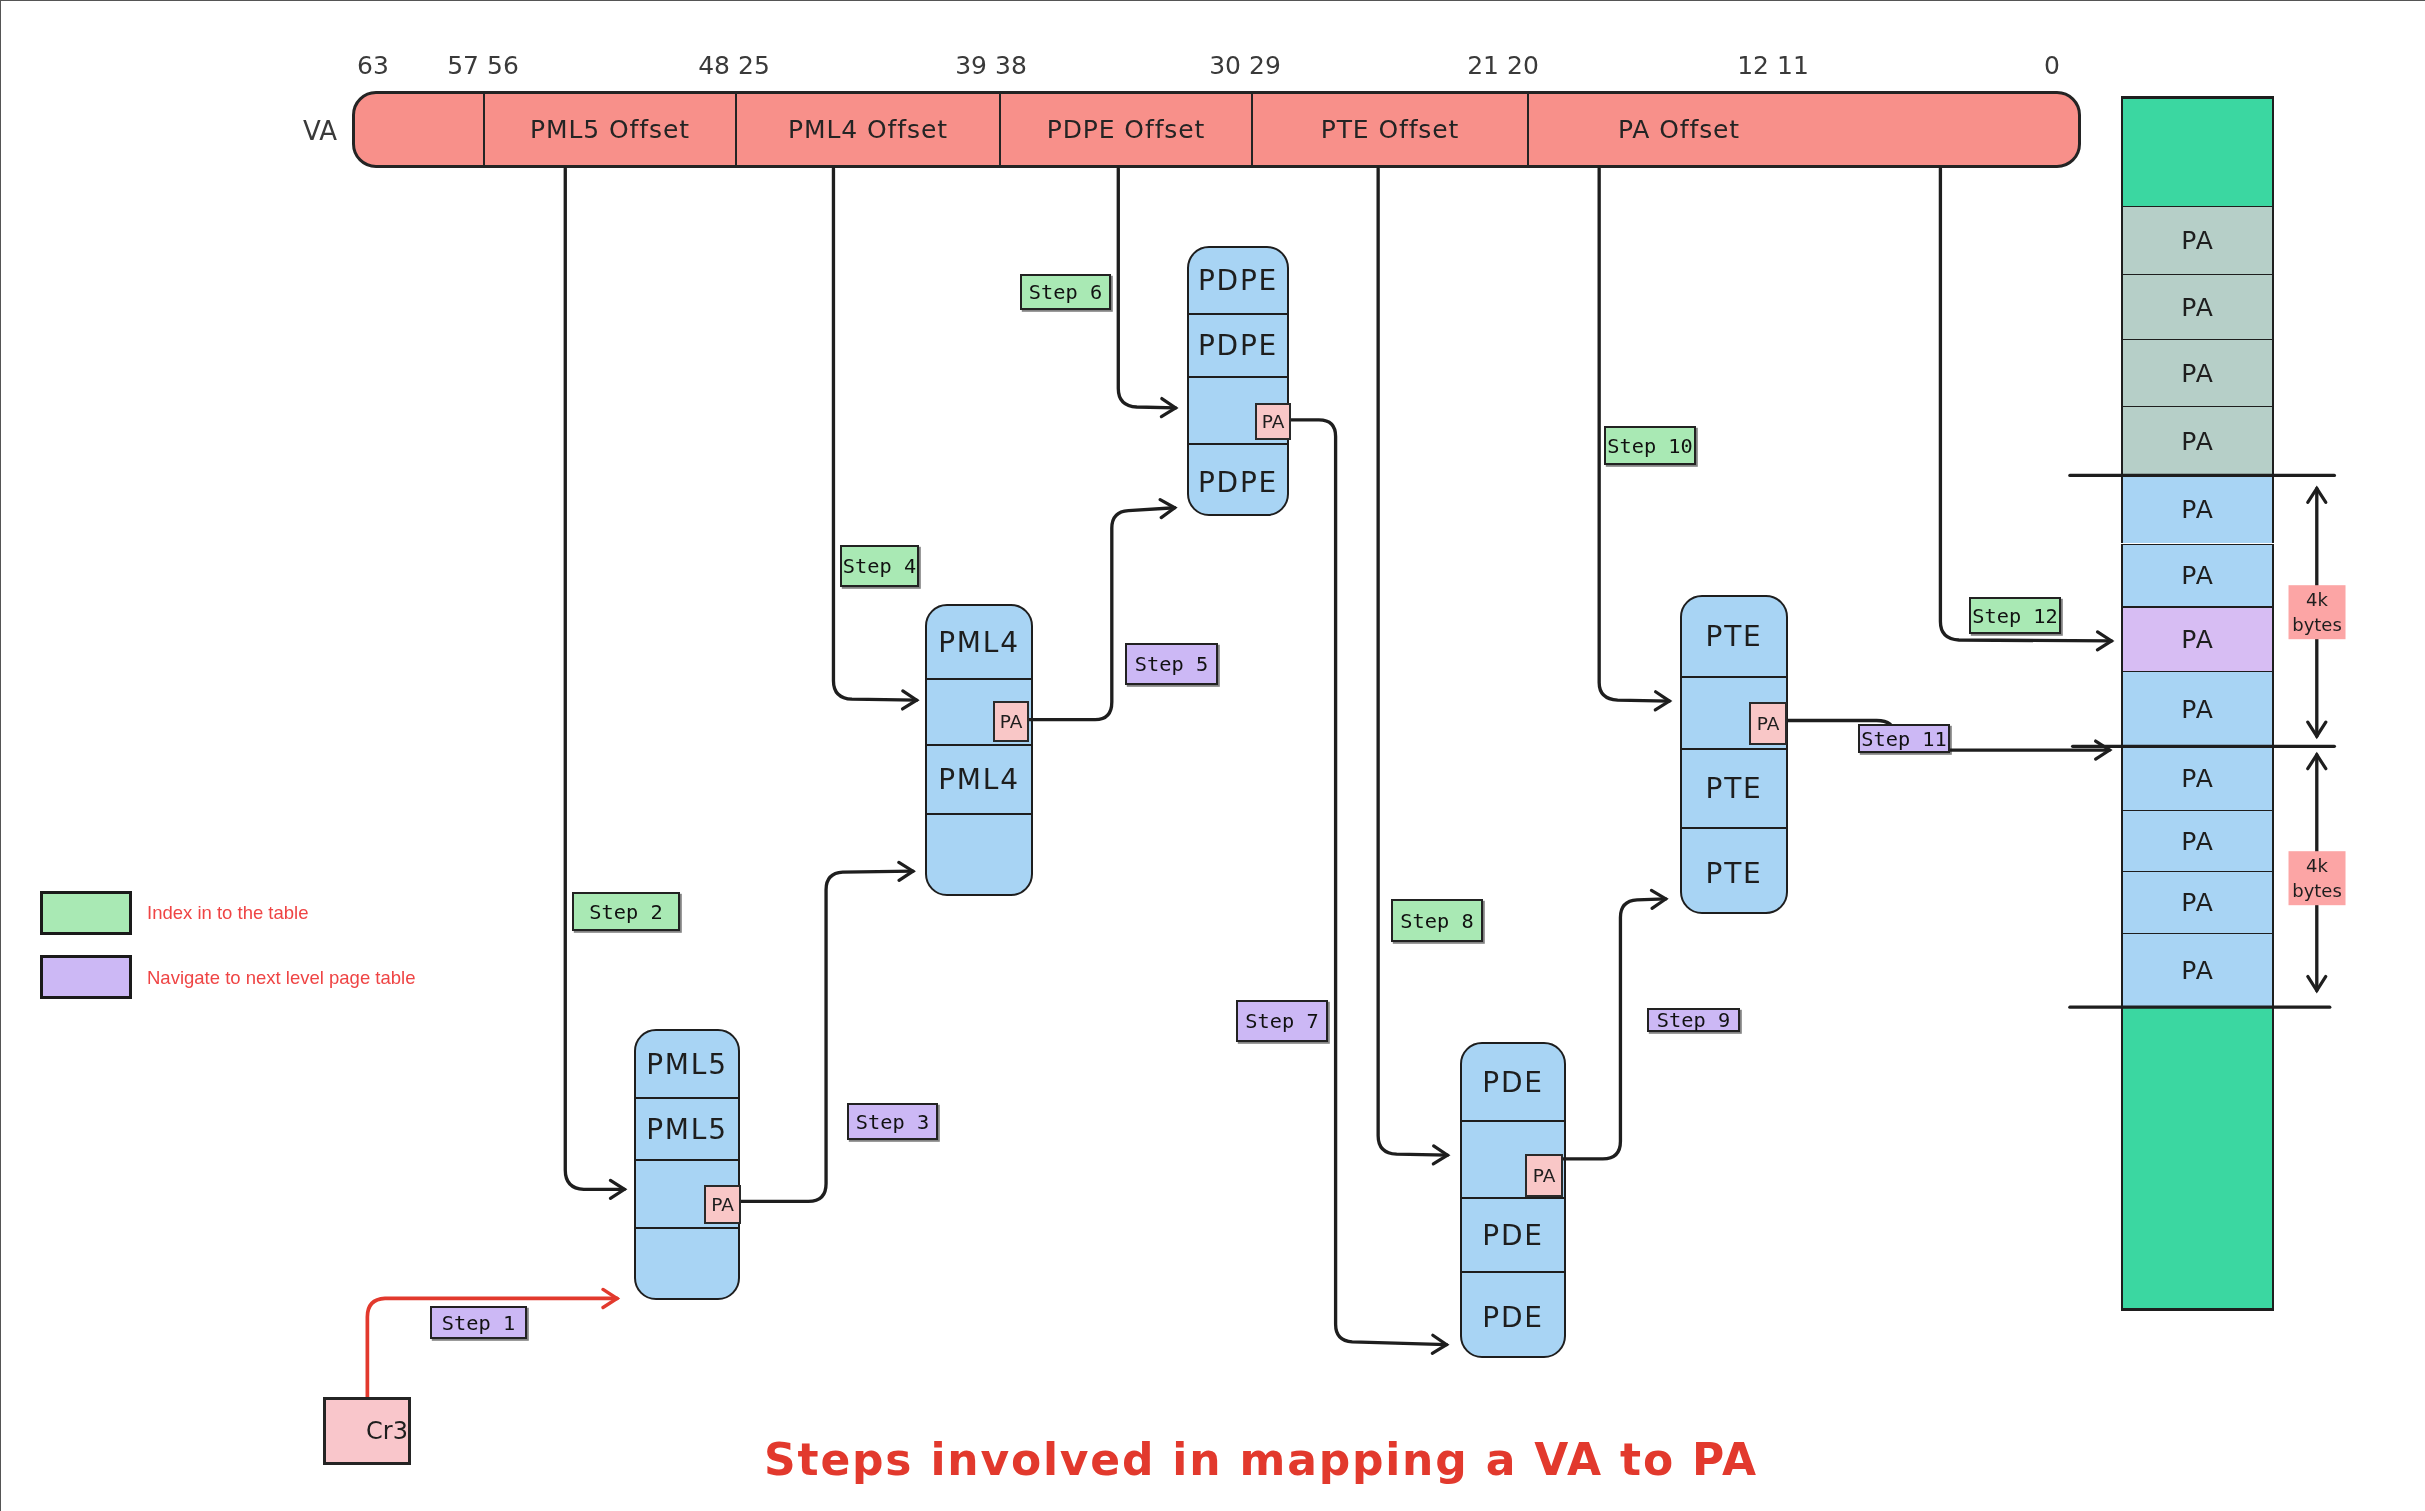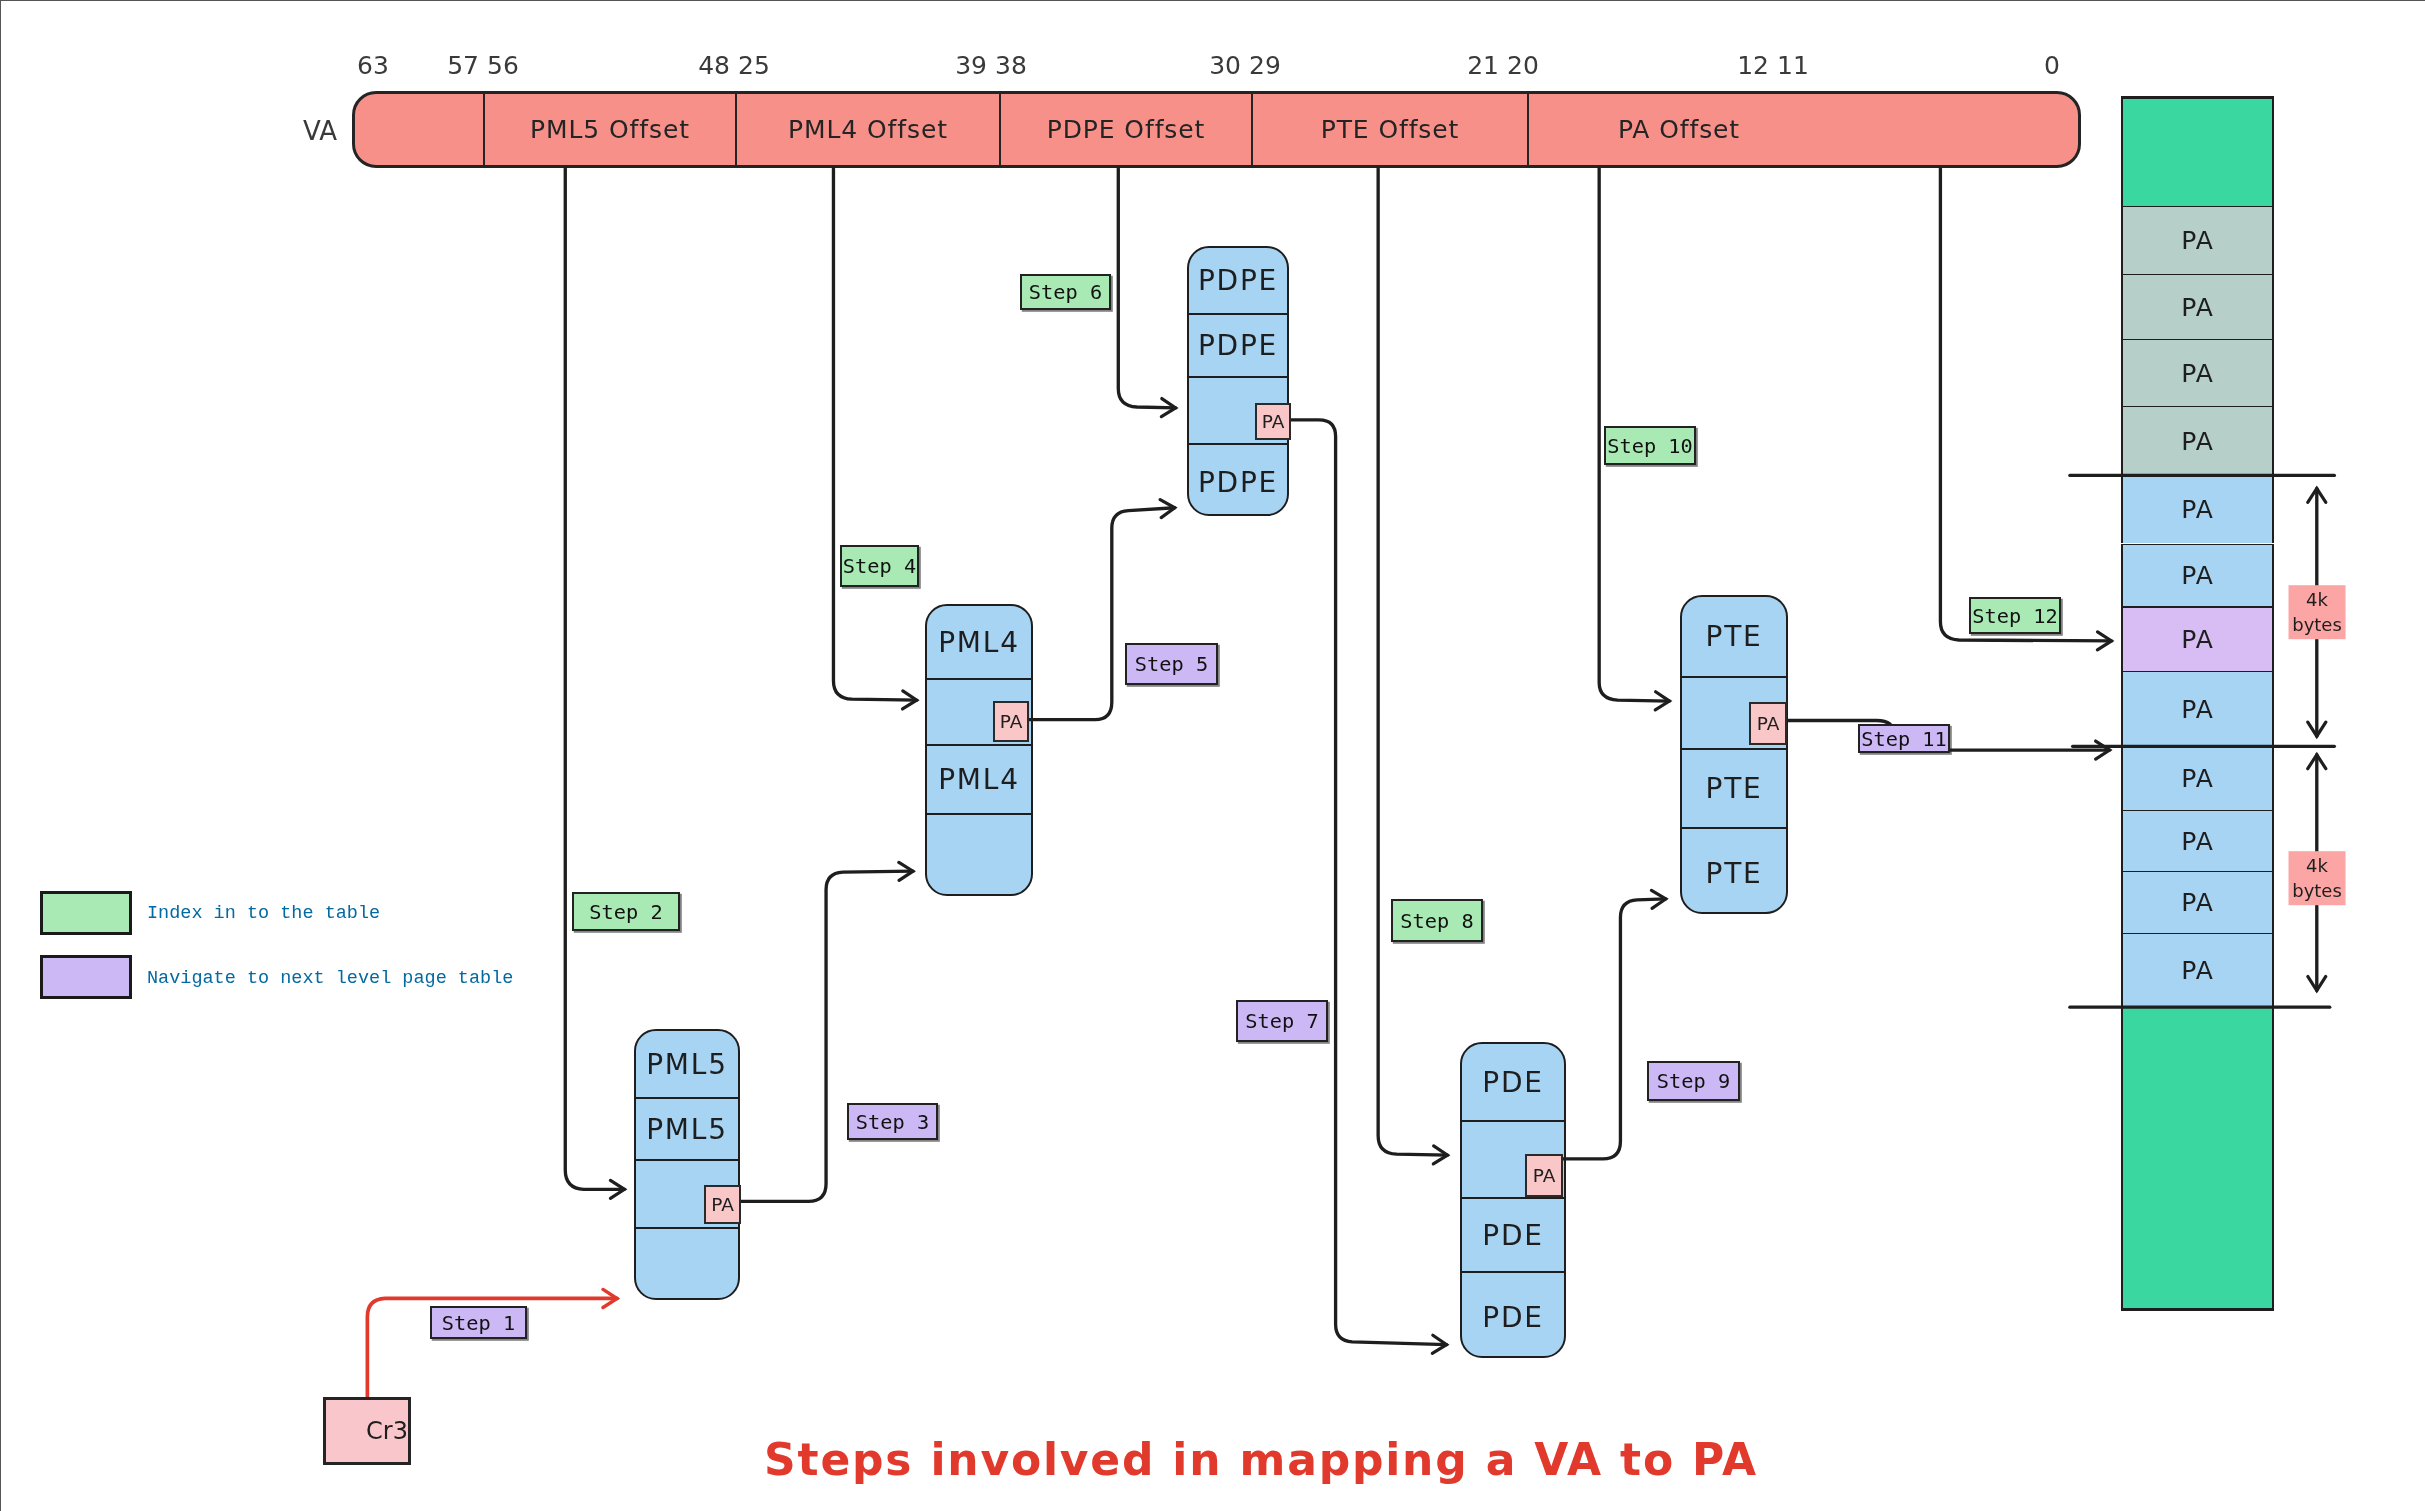--- a/index.html
+++ b/index.html
@@ -36,21 +36,21 @@
   .k-green{background:#3bd7a1;}
   .k-gray{background:#b6cfc8;}
   .k-blue{background:#a8d4f4;}
   .k-purple{background:#d7bdf3;border-top:2.8px solid #1e1e1e !important;border-bottom:0.9px solid #1e1e1e;}
 
   .size-note{position:absolute;transform:translate(-50%,-50%);text-align:center;font-size:18px;line-height:25px;
              background:#fca5a5;padding:1.8px 3.7px;z-index:6;color:#1e1e1e;}
 
   
   .legend-swatch{position:absolute;border:3.2px solid #1a1a1a;box-sizing:border-box;}
-  .legend-label{position:absolute;transform:translateY(-50%);font-family:Liberation Mono, monospace;font-size:18.5px;color:#0369a1;white-space:nowrap;}
+  .legend-label{position:absolute;transform:translateY(-50%);font-family:Liberation Sans, sans-serif;font-size:18.5px;color:#ef4444;white-space:nowrap;}
 
   
   #cr3{position:absolute;background:#f9c6cb;border:3.2px solid #242424;box-sizing:border-box;display:flex;align-items:center;justify-content:flex-end;
        font-size:24px;color:#1e1e1e;z-index:6;}
 
   #title{position:absolute;transform:translate(-50%,-50%);font-size:44px;font-weight:bold;letter-spacing:1.8px;color:#e2392d;white-space:nowrap;}
 
   #wires{position:absolute;left:0;top:0;z-index:5;pointer-events:none;}
 </style>
 </head>
@@ -171,21 +171,21 @@
     </div>
   <div id="badges-layer">
       <div class="badge navigate" style="left: 429px; top: 1305px; width: 97px; height: 33px;">Step 1</div>
       <div class="badge index" style="left: 571px; top: 891px; width: 108px; height: 39px;">Step 2</div>
       <div class="badge navigate" style="left: 846px; top: 1102px; width: 91px; height: 37px;">Step 3</div>
       <div class="badge index" style="left: 839px; top: 511px; width: 79px; height: 42px; margin-top: 33px;">Step 4</div>
       <div class="badge navigate" style="left: 1124px; top: 642px; width: 93px; height: 42px;">Step 5</div>
       <div class="badge index" style="left: 1019px; top: 273px; width: 91px; height: 36px;">Step 6</div>
       <div class="badge navigate" style="left: 1235px; top: 999px; width: 92px; height: 42px;">Step 7</div>
       <div class="badge index" style="left: 1390px; top: 898px; width: 92px; height: 43px;">Step 8</div>
-      <div class="badge navigate" style="left: 1646px; top: 1060px; width: 93px; height: 40px;">Step 9</div>
+      <div class="badge navigate" style="left: 1646px; top: 1007px; width: 93px; height: 24px;">Step 9</div>
       <div class="badge index" style="left: 1603px; top: 425px; width: 92px; height: 39px;">Step 10</div>
       <div class="badge navigate" style="left: 1820px; top: 723px; width: 92px; height: 29px; margin-left: 37px;">Step 11</div>
       <div class="badge index" style="left: 1968px; top: 596px; width: 92px; height: 37px;">Step 12</div>
     </div>
   <div id="legend-layer">
       <div class="legend-swatch" style="left: 39px; top: 890px; width: 92px; height: 44px; background: rgb(169, 233, 180);"></div>
       <div class="legend-label" style="left: 146px; top: 912px;">Index in to the table</div>
       <div class="legend-swatch" style="left: 39px; top: 954px; width: 92px; height: 44px; background: rgb(204, 184, 245);"></div>
       <div class="legend-label" style="left: 146px; top: 977px;">Navigate to next level page table</div>
     </div>

